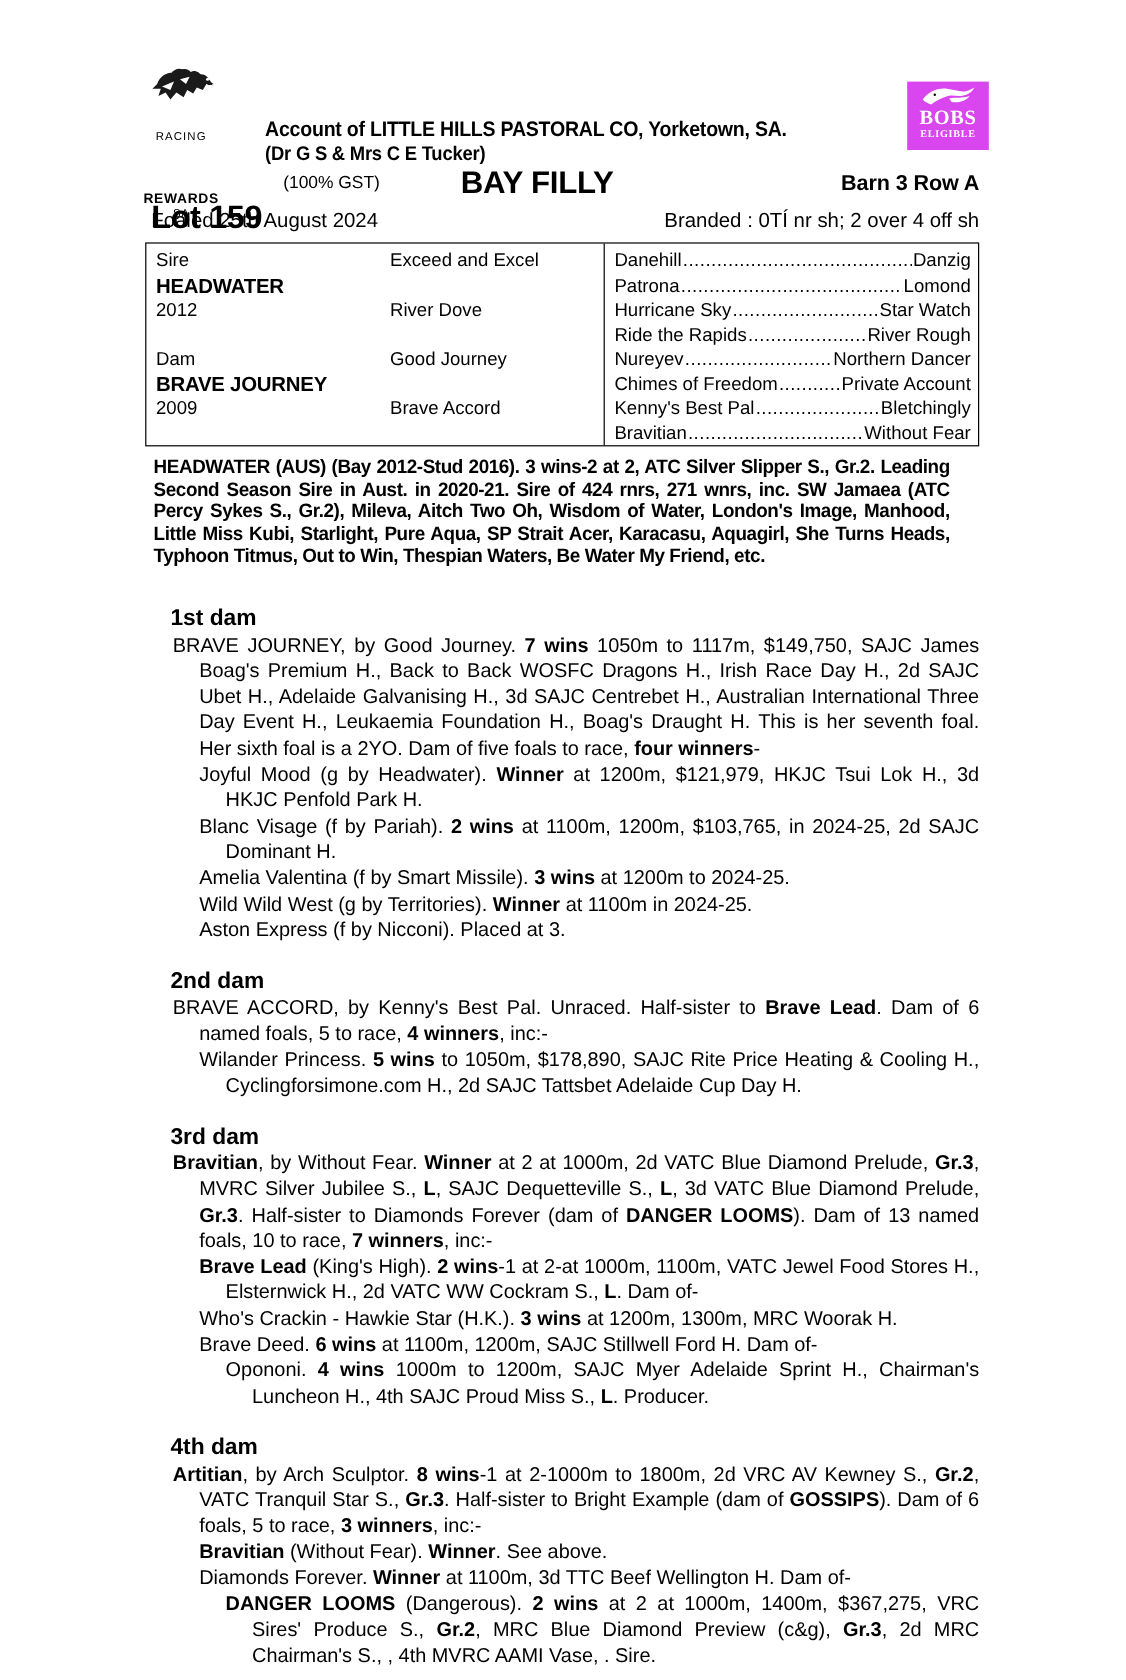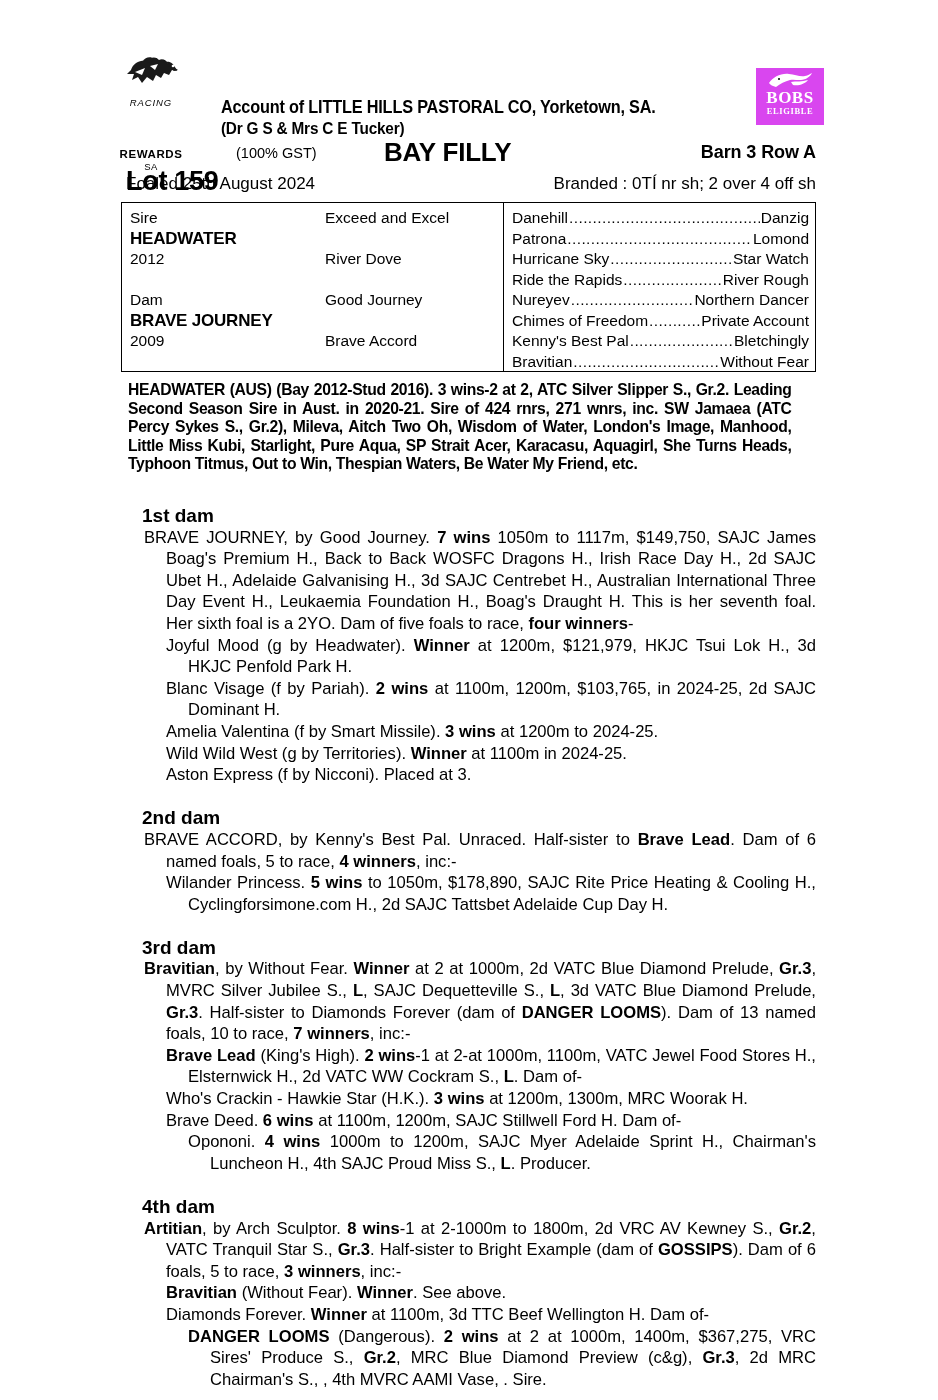--- a/index.html
+++ b/index.html
@@ -29,22 +29,21 @@
   .rr-logo {
     position: absolute;
     left: 0px; top: 6px;
     width: 78px; height: 88px;
     text-align: center;
   }
   .rr-logo svg { display: block; margin: 0 auto; }
   .rr-text1 {
     font-size: 9.5px; letter-spacing: 0.9px;
     font-weight: 400; line-height: 11px;
-    margin-top: 1px;
-    font-style: italic;
+    margin-top: 13px;
   }
   .rr-text2 {
     font-size: 11.5px; letter-spacing: 0.6px;
     font-weight: bold; line-height: 13px; margin-top: 40px;
   }
   .rr-text3 {
     font-size: 9.5px; letter-spacing: 0.5px;
     font-weight: 400; line-height: 11px;
   }
 

